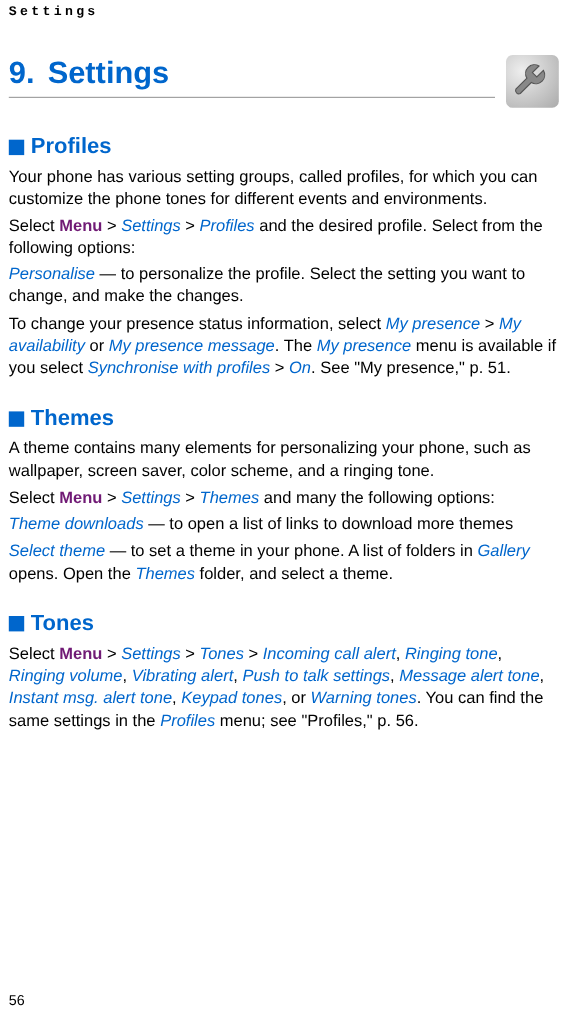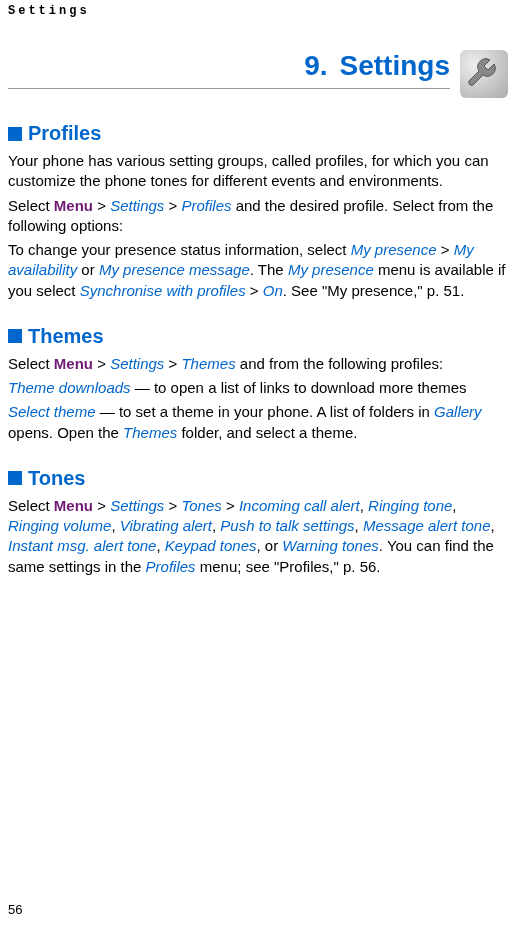--- a/index.html
+++ b/index.html
@@ -23,21 +23,20 @@
       padding: 4px 8px;
     }
     .content {
       padding: 0 8px;
     }
     .chapter-title-row {
       display: flex;
       align-items: flex-start;
       justify-content: space-between;
       margin-top: 28px;
-      text-align: right;
     }
     .chapter-title {
       color: #0066cc;
       font-size: 28px;
       font-weight: bold;
       border-bottom: 1px solid #999;
       padding-bottom: 6px;
       flex: 1;
       margin-right: 10px;
     }
@@ -119,34 +118,38 @@
     <span>Profiles</span>
   </div>
 
   <p class="body-text">Your phone has various setting groups, called profiles, for which you can customize the phone tones for different events and environments.</p>
 
   <p class="body-text">
     <span>Select </span><span class="term-bold">Menu</span><span> &gt; </span><span class="term">Settings</span><span> &gt; </span><span class="term">Profiles</span><span> and the desired profile. Select from the following options:</span>
   </p>
 
 
+  <p class="body-text">
+    <span class="term">Personalise</span><span> — to personalize the profile. Select the setting you want to change, and make the changes.</span>
+  </p>
 
   <p class="body-text">
     <span>To change your presence status information, select </span><span class="term">My presence</span><span> &gt; </span><span class="term">My availability</span><span> or </span><span class="term">My presence message</span><span>. The </span><span class="term">My presence</span><span> menu is available if you select </span><span class="term">Synchronise with profiles</span><span> &gt; </span><span class="term">On</span><span>. See "My presence," p. 51.</span>
   </p>
 
 
   <div class="section-heading">
     <span class="section-bullet"></span>
     <span>Themes</span>
   </div>
 
+  <p class="body-text">A theme contains many elements for personalizing your phone, such as wallpaper, screen saver, color scheme, and a ringing tone.</p>
 
   <p class="body-text">
-    <span>Select </span><span class="term-bold">Menu</span><span> &gt; </span><span class="term">Settings</span><span> &gt; </span><span class="term">Themes</span><span> and from the following profiles:</span>
+    <span>Select </span><span class="term-bold">Menu</span><span> &gt; </span><span class="term">Settings</span><span> &gt; </span><span class="term">Themes</span><span> and many the following options:</span>
   </p>
 
   <p class="body-text">
     <span class="term">Theme downloads</span><span> — to open a list of links to download more themes</span>
   </p>
 
   <p class="body-text">
     <span class="term">Select theme</span><span> — to set a theme in your phone. A list of folders in </span><span class="term">Gallery</span><span> opens. Open the </span><span class="term">Themes</span><span> folder, and select a theme.</span>
   </p>
 

